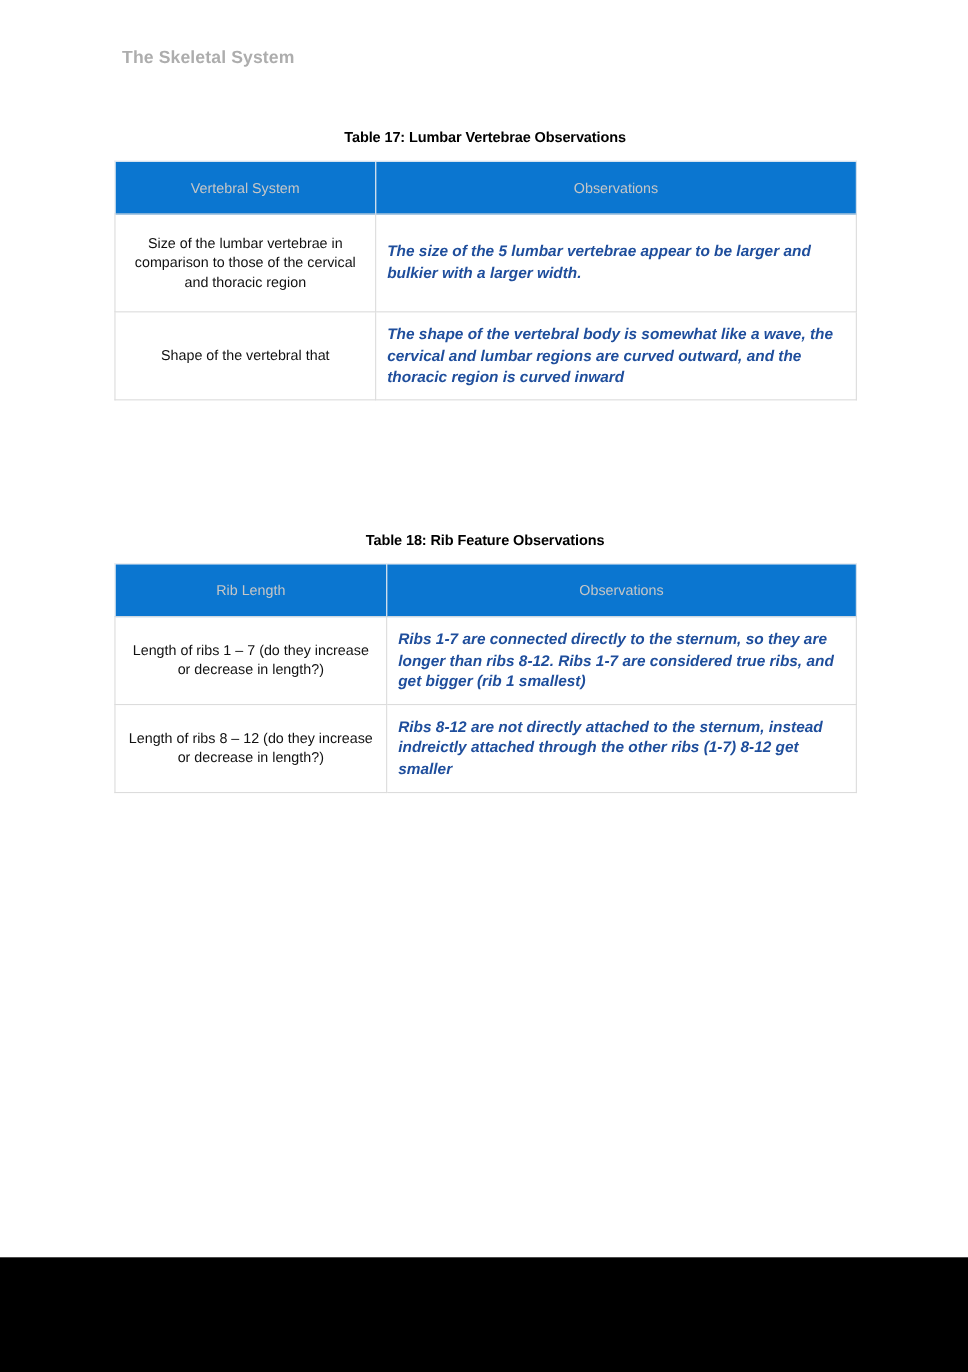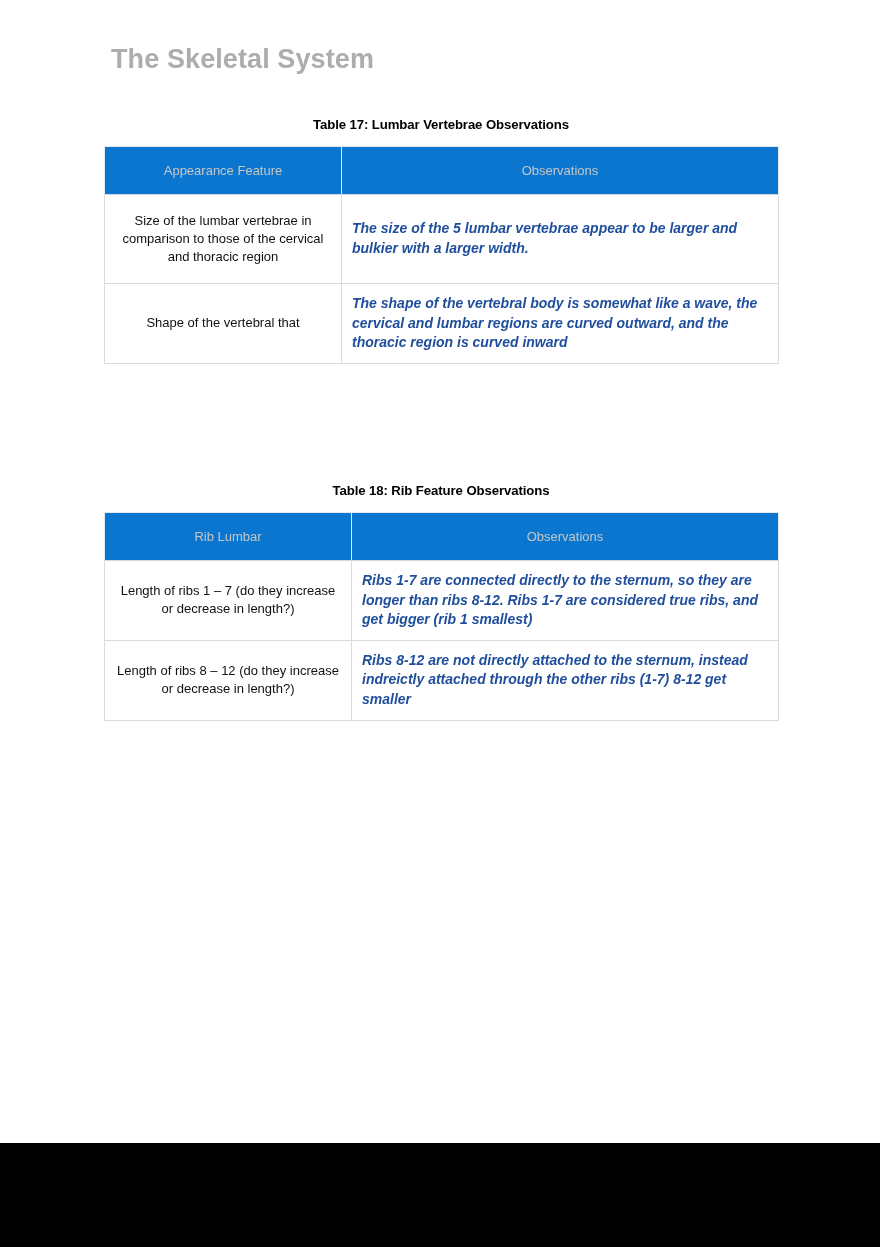--- a/index.html
+++ b/index.html
@@ -18,21 +18,21 @@
     position: absolute;
     left: 0; top: 0;
     width: 880px;
     height: 1143px;
     background: #ffffff;
   }
   .doc-title {
     position: absolute;
     left: 111px;
     top: 44px;
-    font-size: 27px;
+    font-size: 16px;
     font-weight: bold;
     color: #adadad;
     letter-spacing: 0.1px;
     white-space: nowrap;
   }
   .table-block {
     position: absolute;
     left: 104px;
     width: 674px;
   }
@@ -118,21 +118,21 @@
 
     <div class="table-caption">Table 17: Lumbar Vertebrae Observations</div>
 
     <table class="obs" id="table17">
       <colgroup>
         <col class="c1">
           <col class="c2">
       </colgroup>
       <thead>
         <tr>
-          <th>Appearance Feature</th>
+          <th>Vertebral System</th>
           <th class="divider-left">Observations</th>
         </tr>
       </thead>
       <tbody>
         <tr class="r1">
           <td class="feature">Size of the lumbar vertebrae in comparison to those of the cervical and thoracic region</td>
           <td class="observation">The size of the 5 lumbar vertebrae appear to be larger and bulkier with a larger width.</td>
         </tr>
         <tr class="r2">
           <td class="feature">Shape of the vertebral that</td>
@@ -146,21 +146,21 @@
 
     <div class="table-caption">Table 18: Rib Feature Observations</div>
 
     <table class="obs" id="table18">
       <colgroup>
         <col class="c1">
           <col class="c2">
       </colgroup>
       <thead>
         <tr>
-          <th>Rib Lumbar</th>
+          <th>Rib Length</th>
           <th class="divider-left">Observations</th>
         </tr>
       </thead>
       <tbody>
         <tr class="r1">
           <td class="feature">Length of ribs 1 – 7 (do they increase or decrease in length?)</td>
           <td class="observation">Ribs 1-7 are connected directly to the sternum, so they are longer than ribs 8-12. Ribs 1-7 are considered true ribs, and get bigger (rib 1 smallest)</td>
         </tr>
         <tr class="r2">
           <td class="feature">Length of ribs 8 – 12 (do they increase or decrease in length?)</td>

